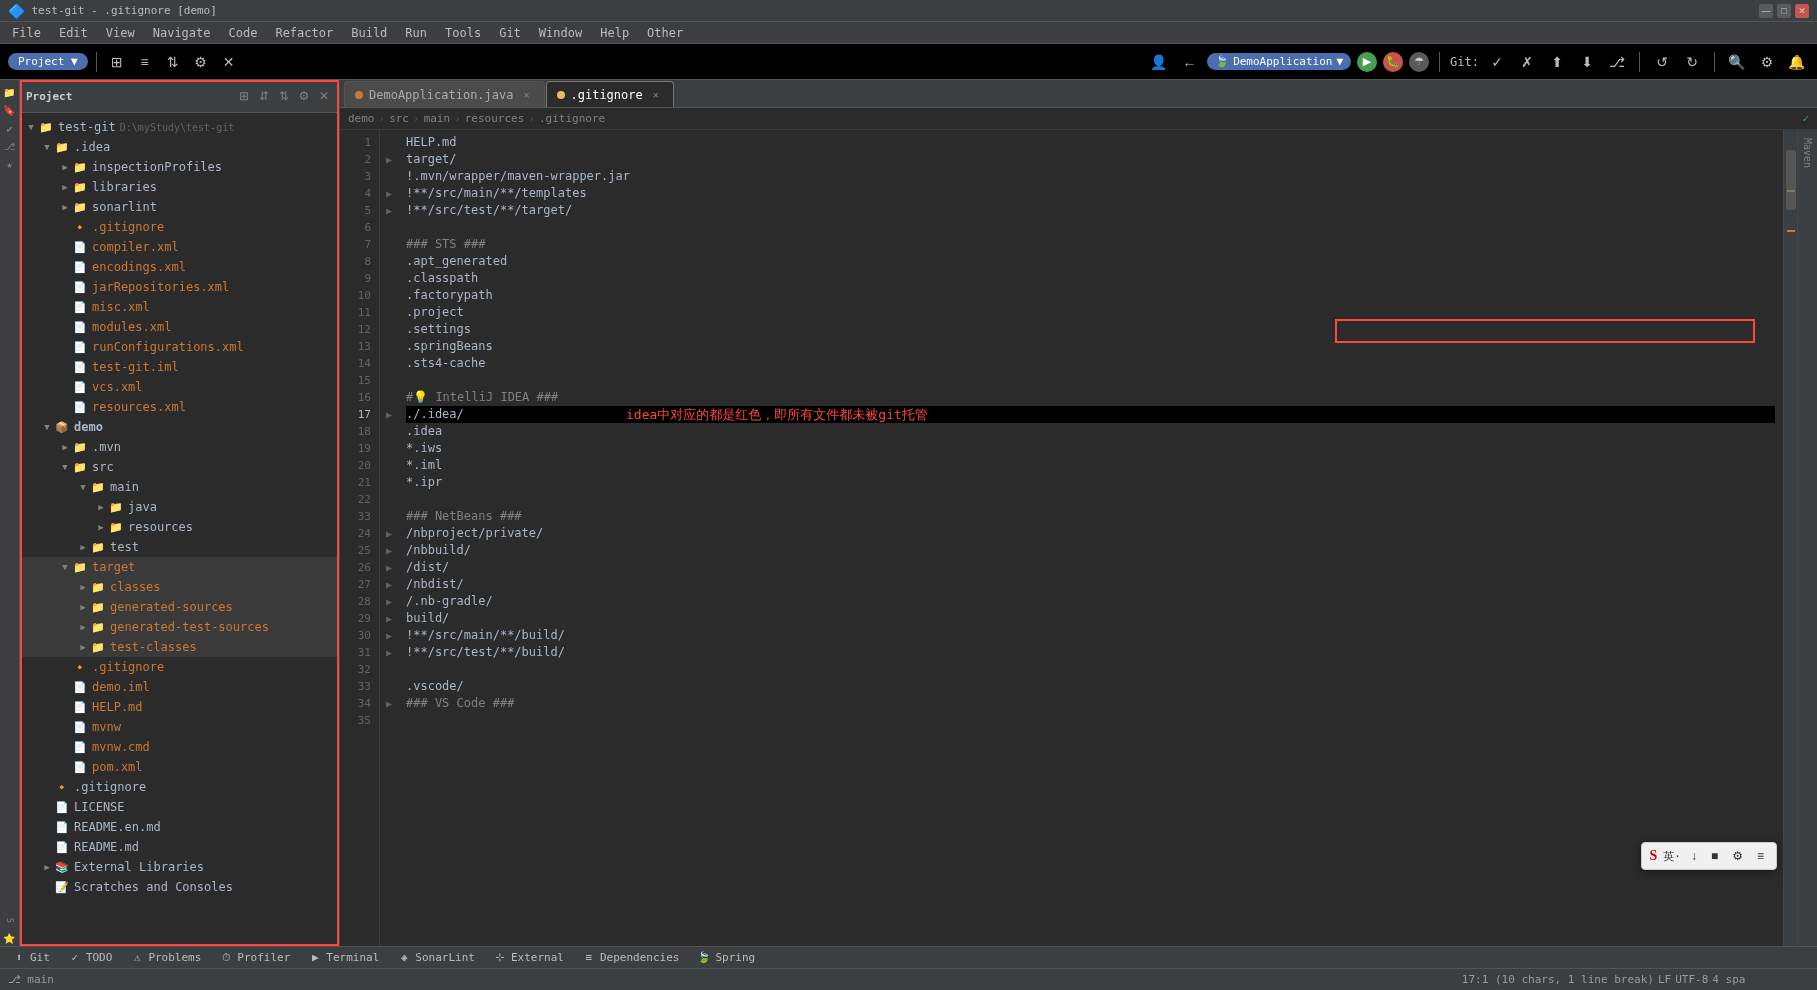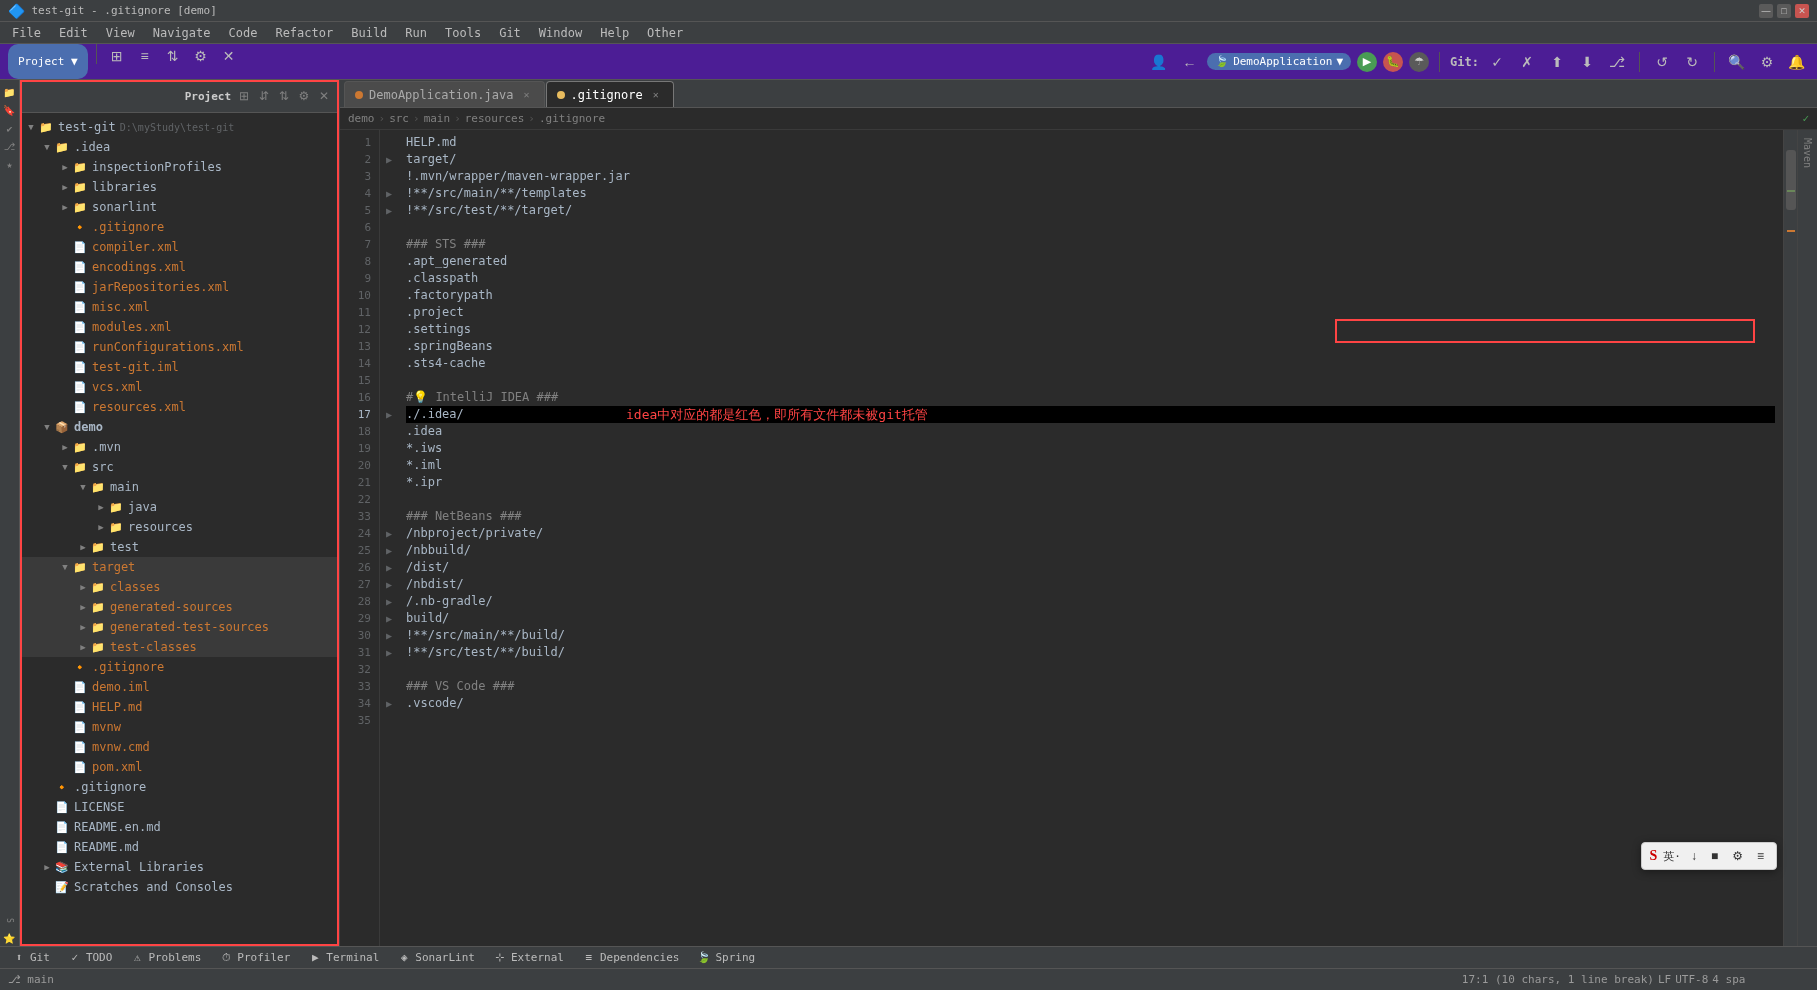--- a/index.html
+++ b/index.html
@@ -62,22 +62,23 @@
       padding: 2px 8px;
       color: #bbb;
       font-size: 12px;
       cursor: pointer;
       border-radius: 2px;
     }
 
     
     .toolbar {
       height: 36px;
-      background: #4c1d95;
-      display: flex;
+      background: #000000;
+      display: flex;
+      align-items: center;
       padding: 0 8px;
       gap: 4px;
       border-bottom: 1px solid #555;
     }
     .toolbar-sep {
       width: 1px;
       height: 20px;
       background: #555;
       margin: 0 4px;
     }
@@ -168,21 +169,21 @@
       position: relative;
     }
     .project-panel-header {
       height: 32px;
       background: #3c3f41;
       display: flex;
       align-items: center;
       padding: 16px 6px;
       gap: 4px;
       border-bottom: 1px solid #555;
-      justify-content: flex-end;
+      justify-content: space-between;
     }
     .project-panel-title {
       font-size: 11px;
       font-weight: bold;
       color: #ccc;
     }
     .project-panel-actions {
       display: flex;
       gap: 2px;
     }
@@ -538,21 +539,21 @@
     <button class="toolbar-btn">←</button>
     <div class="run-config">
       <span style="color:#6a8759;">🍃</span>
       <span>DemoApplication</span>
       <span>▼</span>
     </div>
     <button class="run-btn green">▶</button>
     <button class="run-btn red">🐛</button>
     <button class="run-btn grey">☂</button>
     <div class="toolbar-sep"></div>
-    <span style="color:#bbb; font-size:12px;font-weight:bold;">Git:</span>
+    <span style="color:#bbb; font-size:12px;">Git:</span>
     <button class="toolbar-btn">✓</button>
     <button class="toolbar-btn">✗</button>
     <button class="toolbar-btn">⬆</button>
     <button class="toolbar-btn">⬇</button>
     <button class="toolbar-btn">⎇</button>
     <div class="toolbar-sep"></div>
     <button class="toolbar-btn">↺</button>
     <button class="toolbar-btn">↻</button>
     <div class="toolbar-sep"></div>
     <button class="toolbar-btn">🔍</button>
@@ -935,22 +936,22 @@
         <div class="code-line"><span class="code-comment">### NetBeans ###</span></div>
         <div class="code-line"><span class="code-normal">/nbproject/private/</span></div>
         <div class="code-line"><span class="code-normal">/nbbuild/</span></div>
         <div class="code-line"><span class="code-normal">/dist/</span></div>
         <div class="code-line"><span class="code-normal">/nbdist/</span></div>
         <div class="code-line"><span class="code-normal">/.nb-gradle/</span></div>
         <div class="code-line"><span class="code-normal">build/</span></div>
         <div class="code-line"><span class="code-normal">!**/src/main/**/build/</span></div>
         <div class="code-line"><span class="code-normal">!**/src/test/**/build/</span></div>
         <div class="code-line">&nbsp;</div>
+        <div class="code-line"><span class="code-normal">.vscode/</span></div>
         <div class="code-line"><span class="code-comment">### VS Code ###</span></div>
-        <div class="code-line"><span class="code-normal">.vscode/</span></div>
         <div class="code-line">&nbsp;</div>
       </div>
 
       <div class="right-scrollbar">
         <div class="scrollbar-thumb"></div>
         <div class="scrollbar-tick" style="top:60px;"></div>
         <div class="scrollbar-tick" style="top:100px; background:#cc7832;"></div>
       </div>
 
       <div class="right-panel-icons">

